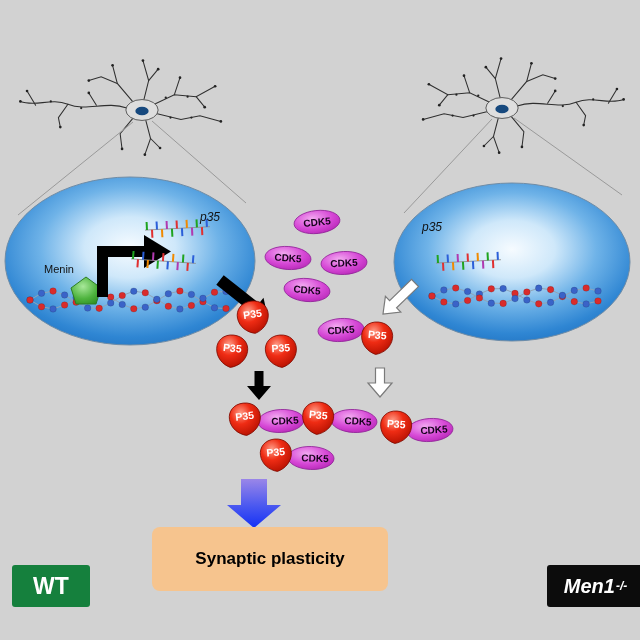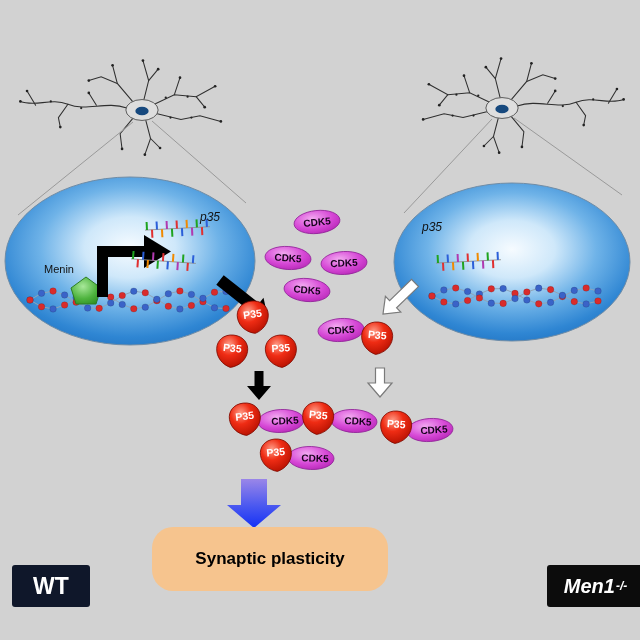--- a/index.html
+++ b/index.html
@@ -18,21 +18,21 @@
   .p35-text  { font-size:10.5px; font-weight:bold; fill:#ffffff; text-anchor:middle; }
   .gene-text { font-size:12px; font-style:italic; fill:#111; text-anchor:middle; }
   .small-label { font-size:11px; fill:#111; }
   .zoomline { stroke:#9a9a9a; stroke-width:1; }
   .nucleus { fill:url(#nucGrad); stroke:#6f8ca6; stroke-width:1; }
   .solid-arrow { fill:#000; }
   .hollow-arrow { fill:#ffffff; stroke:#7a7a7a; stroke-width:1.2; }
 
   .outcome-box {
     position:absolute; left:152px; top:527px; width:236px; height:64px;
-    border-radius:21px; background:#f6c48e;
+    border-radius:8px; background:#f6c48e;
     display:flex; flex-direction:column; align-items:center; justify-content:center;
     font-weight:bold; font-size:17px; color:#000; gap:3px; text-align:center;
   }
   .cond-box {
     position:absolute; top:565px; height:42px; background:#0c0c0c; color:#fff;
     display:flex; align-items:center; justify-content:center; border-radius:3px;
   }
   .cond-left  { left:12px;  width:78px; font-size:23px; font-weight:bold; }
   .cond-right { left:547px; width:97px; font-size:20px; font-weight:bold; font-style:italic; }
   .cond-right sup { font-size:12px; margin-left:1px; }
@@ -321,20 +321,20 @@
       </g>
   </g>
 
   <path d="M241,479 L241,505 L227,505 L254,528 L281,505 L267,505 L267,479 Z" fill="url(#blueArrowGrad)"></path>
 </svg>
 
 <div class="outcome-box" id="outcome-box" style="background: rgb(246, 196, 142);">
   <div>Synaptic plasticity</div>
 </div>
 
-<div class="cond-box cond-left" id="wt-box" style="background: #0f172a;">
+<div class="cond-box cond-left" id="wt-box" style="background: #15803d;">
   <span>WT</span>
 </div>
 
 <div class="cond-box cond-right" id="men1-box" style="background: rgb(12, 12, 12);">
   <span>Men1</span>
     <sup>-/-</sup>
 </div>
 
 </body></html>

